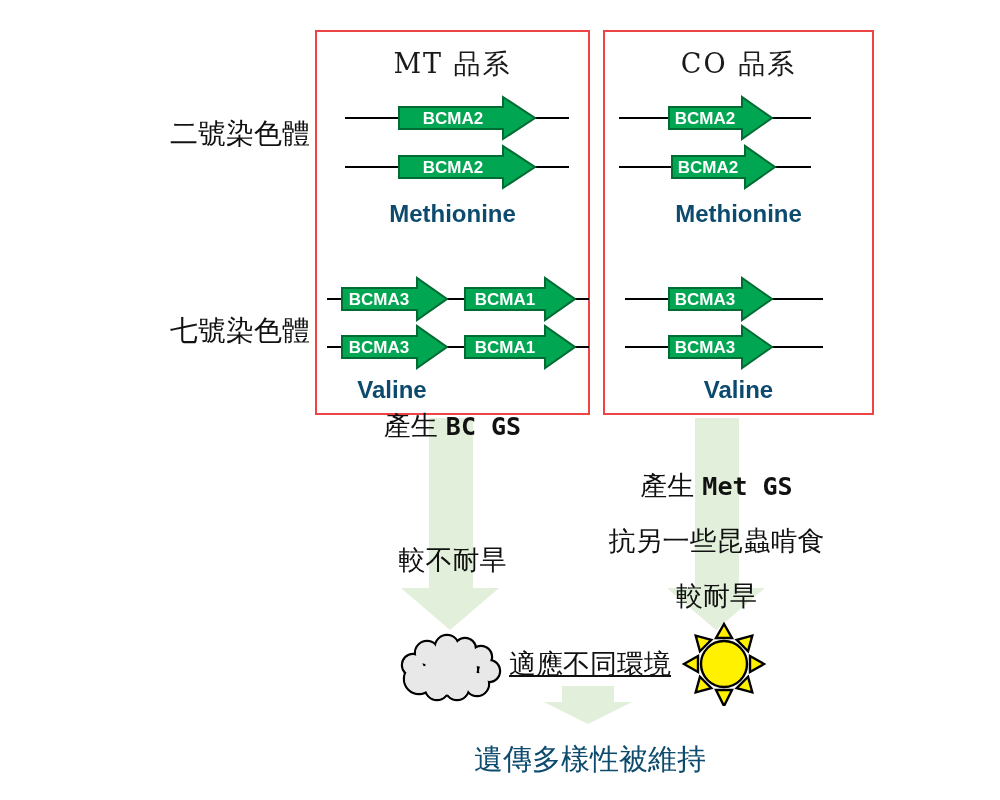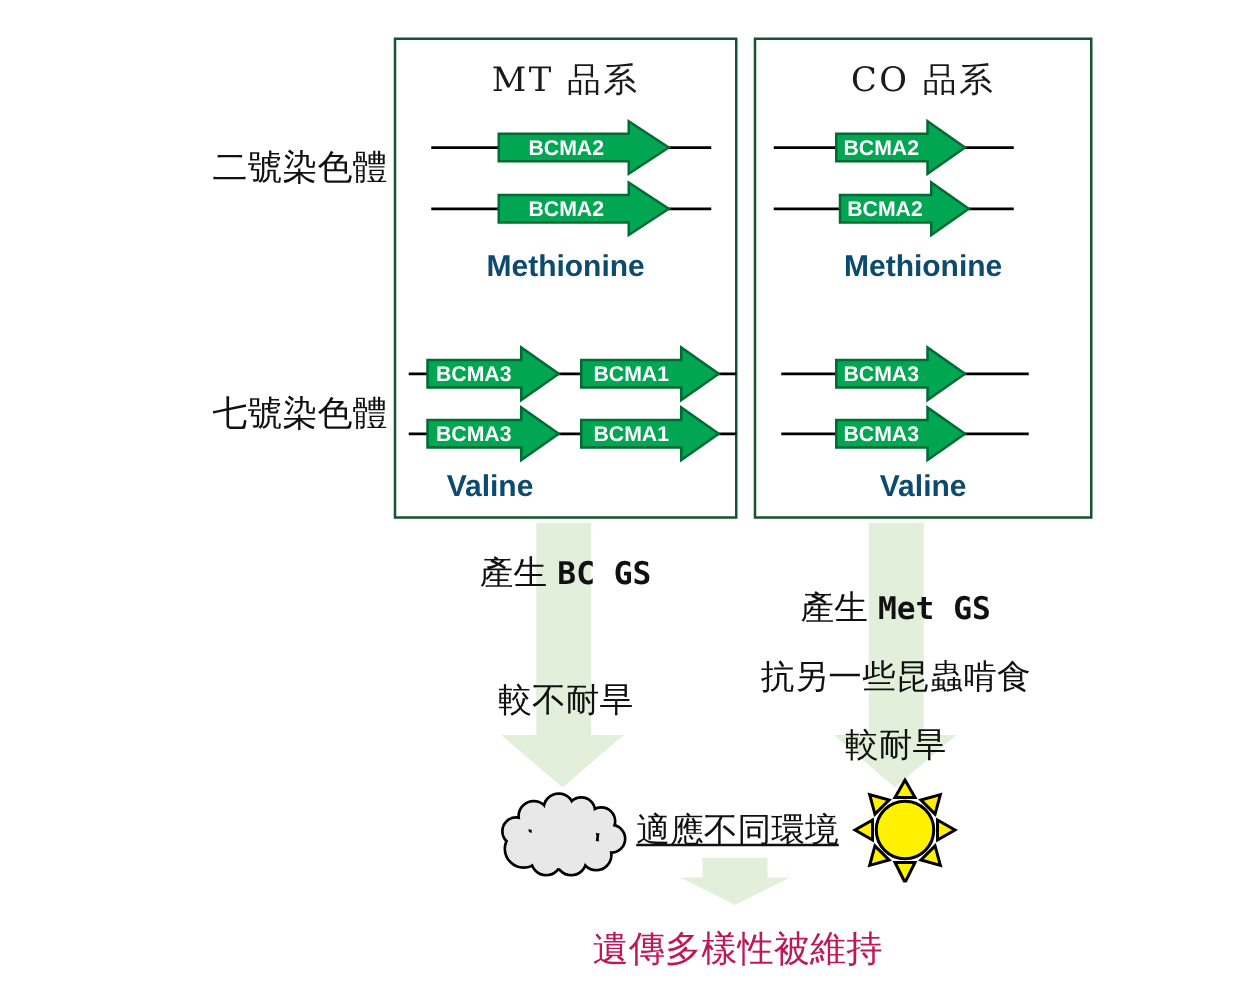--- a/index.html
+++ b/index.html
@@ -2,21 +2,21 @@
 <html><head>
 <meta charset="utf-8">
 <style>
   html,body{margin:0;padding:0;background:#fff;}
   .canvas{
     position:relative; width:1000px; height:800px; background:#ffffff;
     font-family:"DejaVu Serif", serif; overflow:hidden;
   }
   .strain-box{
     position:absolute; top:30px; height:385px; background:#fff;
-    border:2px solid #14532d; box-sizing:border-box;text-decoration:underline;
+    border:2px solid #ef4444; box-sizing:border-box;text-decoration:underline;
   }
   #mt-box{left:315px; width:275px;}
   #co-box{left:603px; width:271px;}
   .box-title{
     position:absolute; top:14px; left:0; right:0; text-align:center;
     font-size:27px; color:#1a1a1a; letter-spacing:2px;
   }
   .gene-row{position:absolute; left:0;}
   .gene-label{
     font-family:"Liberation Sans", sans-serif; font-weight:bold;
@@ -41,21 +41,21 @@
     font-family:"DejaVu Sans Mono", monospace; font-weight:bold;
     font-size:25px; margin-left:8px;
   }
   .flow-arrow{position:absolute;}
   .adapt-text{
     position:absolute; left:495px; top:646px; width:190px; text-align:center;
     font-size:27px; color:#111; white-space:nowrap;text-decoration:underline;
   }
   .conclusion-text{
     position:absolute; left:440px; top:740px; width:300px; text-align:center;
-    font-size:29px; color:#be185d; white-space:nowrap;
+    font-size:29px; color:#0c4a6e; white-space:nowrap;
   }
 </style>
 </head>
 <body>
 
 <div class="canvas">
 
   <div class="chrom-label" style="top:115px">二號染色體</div>
   <div class="chrom-label" style="top:312px">七號染色體</div>
 
@@ -127,21 +127,21 @@
     <div class="product-label product-center" style="top:344px">Valine</div>
   </div>
 
   <svg class="flow-arrow" style="left:398px; top:418px" width="104" height="214">
     <polygon points="31,0 75,0 75,170 101,170 52,212 3,170 31,170" fill="#E2EFDA"></polygon>
   </svg>
   <svg class="flow-arrow" style="left:664px; top:418px" width="104" height="214">
     <polygon points="31,0 75,0 75,170 101,170 52,212 3,170 31,170" fill="#E2EFDA"></polygon>
   </svg>
 
-  <div class="note note-col-left" style="top:440px">
+  <div class="note note-col-left" style="top:408px">
     <span>產生</span><span class="mono">BC GS</span>
   </div>
   <div class="note note-col-left" style="top:542px">較不耐旱</div>
 
   <div class="note note-col-right" style="top:432px">
     <span>產生</span><span class="mono">Met GS</span>
   </div>
   <div class="note note-col-right" style="top:542px">較耐旱</div>
   <div class="note note-col-right" style="top:487px">抗另一些昆蟲啃食</div>
 

